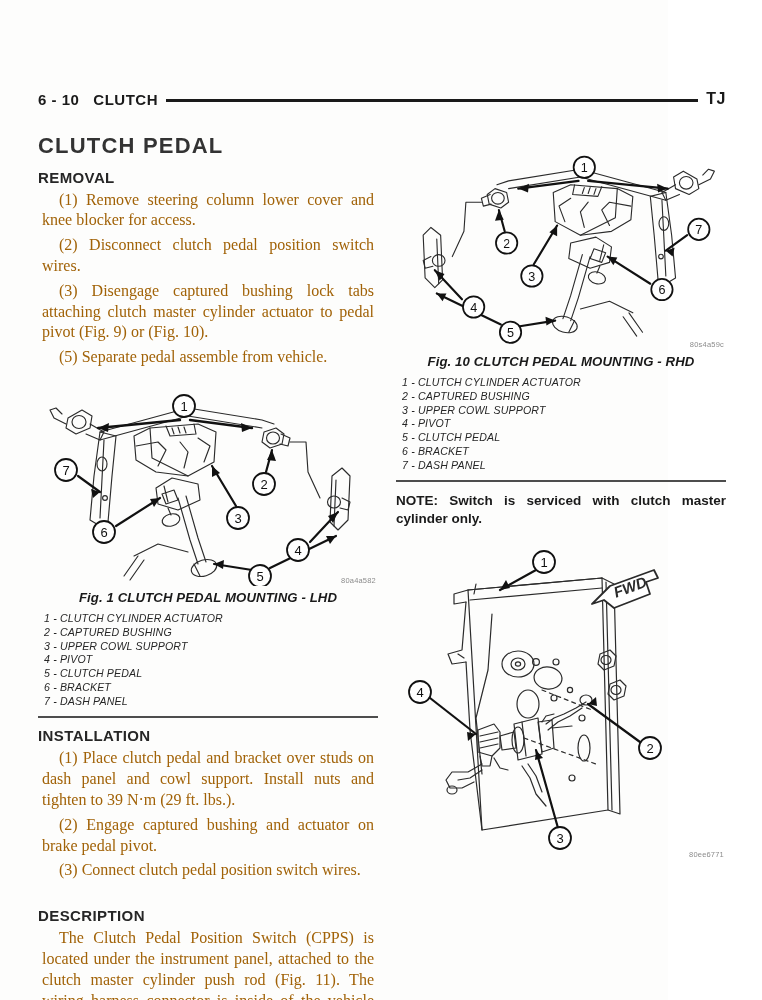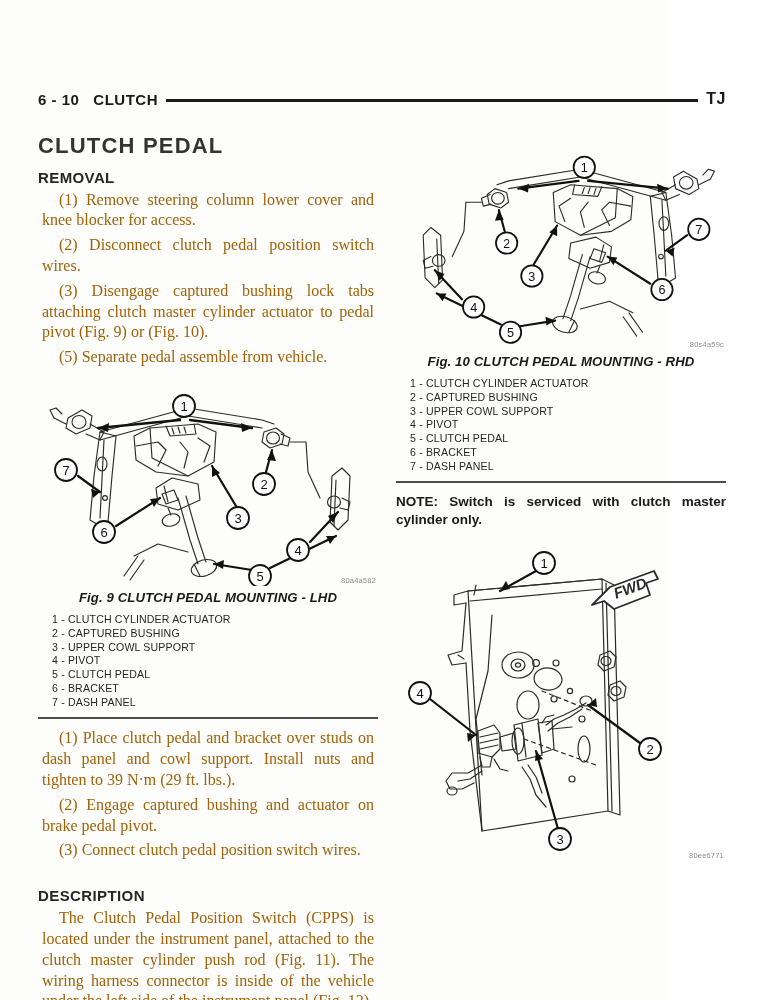--- a/index.html
+++ b/index.html
@@ -139,22 +139,23 @@
     font-weight: bold;
     font-style: italic;
     font-size: 13.2px;
     text-align: center;
     margin: 4px 0 7px 0;
     color: #1a1a1a;
     letter-spacing: 0.1px;
   }
   ul.legend {
     list-style: none;
-    margin: 8px;
+    margin: 0;
     padding: 0 0 0 6px;
+    font-style: italic;
   }
   ul.legend li {
     font-family: "Liberation Sans", sans-serif;
     font-size: 10.6px;
     line-height: 1.30;
     color: #262626;
     letter-spacing: 0.15px;
     white-space: nowrap;
   }
   .hr-thin {
@@ -287,34 +288,35 @@
             <circle cx="222" cy="196" r="11" fill="#ffffff" stroke="#111111" stroke-width="1.8"></circle>
             <text x="222" y="201" text-anchor="middle" font-family="Liberation Sans, sans-serif" font-size="13" fill="#111111">5</text>
             <circle cx="66" cy="152" r="11" fill="#ffffff" stroke="#111111" stroke-width="1.8"></circle>
             <text x="66" y="157" text-anchor="middle" font-family="Liberation Sans, sans-serif" font-size="13" fill="#111111">6</text>
             <circle cx="28" cy="90" r="11" fill="#ffffff" stroke="#111111" stroke-width="1.8"></circle>
             <text x="28" y="95" text-anchor="middle" font-family="Liberation Sans, sans-serif" font-size="13" fill="#111111">7</text>
           </g>
         </svg>
         <span class="figcode">80a4a582</span>
       </div>
-      <div class="figcaption">Fig. 9 CLUTCH PEDAL MOUNTING - LHD</div>
+      <div class="figcaption">Fig. 1 CLUTCH PEDAL MOUNTING - LHD</div>
       <ul class="legend">
         <li>1 - CLUTCH CYLINDER ACTUATOR</li>
         <li>2 - CAPTURED BUSHING</li>
         <li>3 - UPPER COWL SUPPORT</li>
         <li>4 - PIVOT</li>
         <li>5 - CLUTCH PEDAL</li>
         <li>6 - BRACKET</li>
         <li>7 - DASH PANEL</li>
       </ul>
     </div>
 
     <hr class="hr-thin">
 
+    <h2 class="minor">INSTALLATION</h2>
     <p class="body">(1) Place clutch pedal and bracket over studs on dash panel and cowl support. Install nuts and tighten to 39 N·m (29 ft. lbs.).</p>
     <p class="body">(2) Engage captured bushing and actuator on brake pedal pivot.</p>
     <p class="body">(3) Connect clutch pedal position switch wires.</p>
 
     <div class="spacer-lg"></div>
 
 
     <h2 class="minor">DESCRIPTION</h2>
     <p class="body">The Clutch Pedal Position Switch (CPPS) is located under the instrument panel, attached to the clutch master cylinder push rod (Fig. 11). The wiring harness connector is inside of the vehicle under the left side of the instrument panel (Fig. 12).</p>
 

